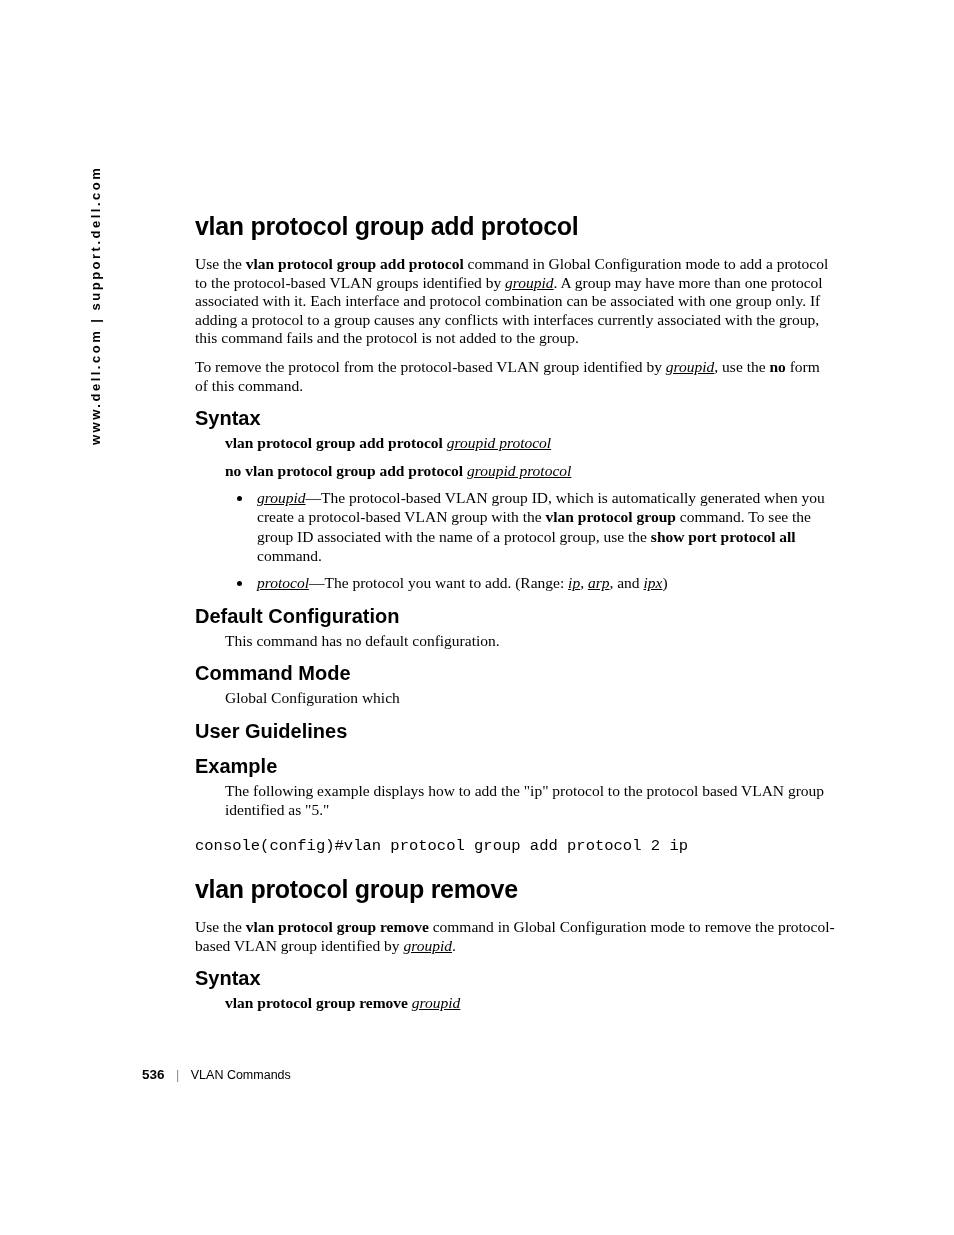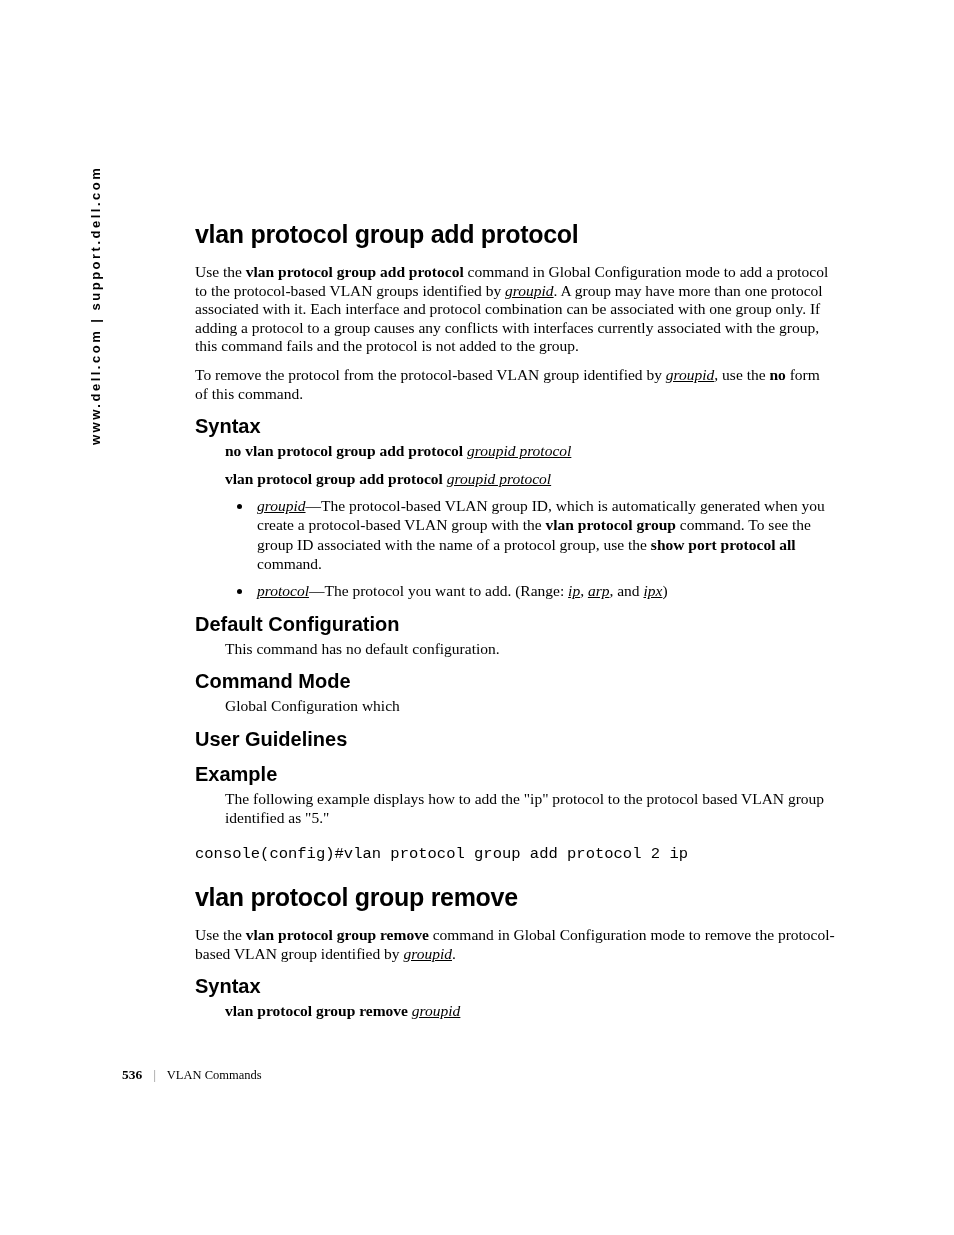--- a/index.html
+++ b/index.html
@@ -22,21 +22,21 @@
     font-family: Arial, Helvetica, sans-serif;
     font-size: 13px;
     letter-spacing: 2.5px;
     font-weight: bold;
     color: #000;
     white-space: nowrap;
   }
   .content {
     position: absolute;
     left: 195px;
-    top: 220px;
+    top: 212px;
     width: 640px;
   }
   h1 {
     font-family: Arial, Helvetica, sans-serif;
     font-weight: bold;
     font-size: 25px;
     margin: 0 0 14px 0;
     letter-spacing: -0.3px;
   }
   p {
@@ -68,24 +68,24 @@
     padding-left: 4px;
   }
   .mono {
     font-family: "Courier New", monospace;
     font-size: 15.5px;
     margin: 17px 0 16px 0;
     line-height: 1.35;
   }
   .footer {
     position: absolute;
-    left: 122px;
+    left: 142px;
     top: 1067px;
     font-size: 12.5px;
-    font-family: Liberation Serif, serif;
+    font-family: Liberation Sans, sans-serif;
   }
   .footer .pg {
     font-weight: bold;
     font-size: 13.5px;
   }
   .footer .sep {
     margin: 0 8px;
     color: #888;
   }
   b { font-weight: bold; }
@@ -103,24 +103,24 @@
   <p>
     <span>Use the </span><b>vlan protocol group add protocol</b><span> command in Global Configuration mode to add a protocol to the protocol-based VLAN groups identified by </span><i>groupid</i><span>. A group may have more than one protocol associated with it. Each interface and protocol combination can be associated with one group only. If adding a protocol to a group causes any conflicts with interfaces currently associated with the group, this command fails and the protocol is not added to the group.</span>
   </p>
 
   <p>
     <span>To remove the protocol from the protocol-based VLAN group identified by </span><i>groupid</i><span>, use the </span><b>no</b><span> form of this command.</span>
   </p>
 
   <div class="section-label">Syntax</div>
   <div class="indent">
-    <b>no vlan protocol group add protocol</b> <i>groupid protocol</i>
+    <b>vlan protocol group add protocol</b> <i>groupid protocol</i>
   </div>
   <div class="indent">
-    <b>vlan protocol group add protocol</b> <i>groupid protocol</i>
+    <b>no vlan protocol group add protocol</b> <i>groupid protocol</i>
   </div>
 
   <ul class="bullets">
     <li>
       <i>groupid</i><span>—The protocol-based VLAN group ID, which is automatically generated when you create a protocol-based VLAN group with the </span><b>vlan protocol group</b><span> command. To see the group ID associated with the name of a protocol group, use the </span><b>show port protocol all</b><span> command.</span>
     </li>
     <li>
       <i>protocol</i><span>—The protocol you want to add. (Range: </span><i>ip</i><span>, </span><i>arp</i><span>, and </span><i>ipx</i><span>)</span>
     </li>
   </ul>

